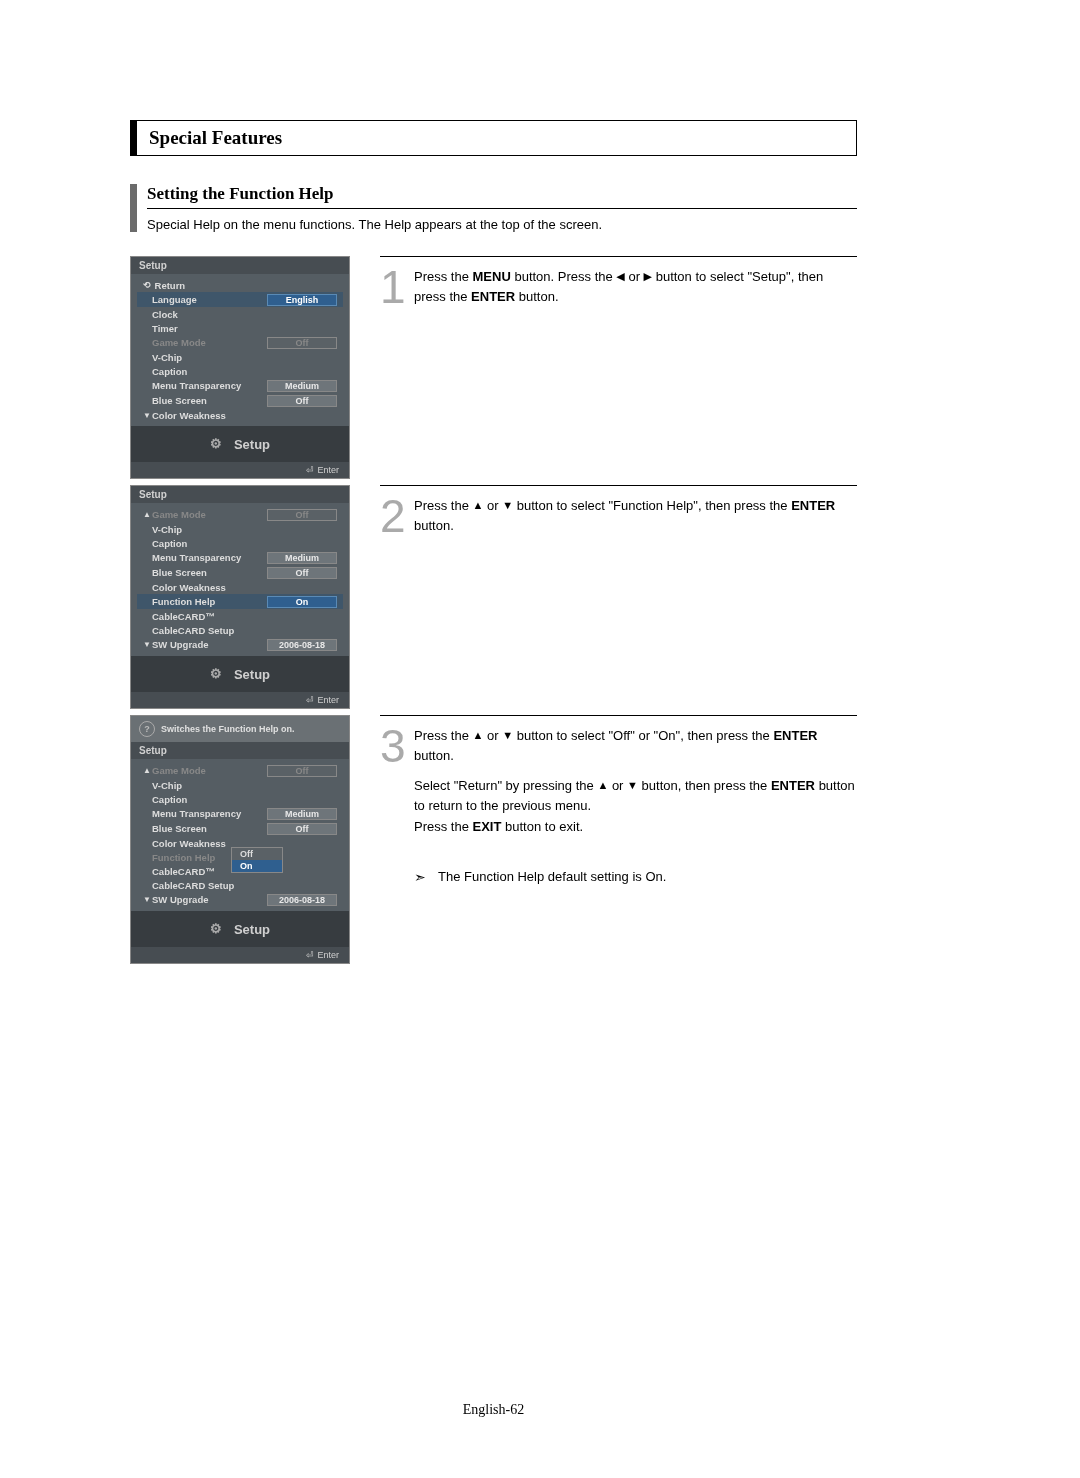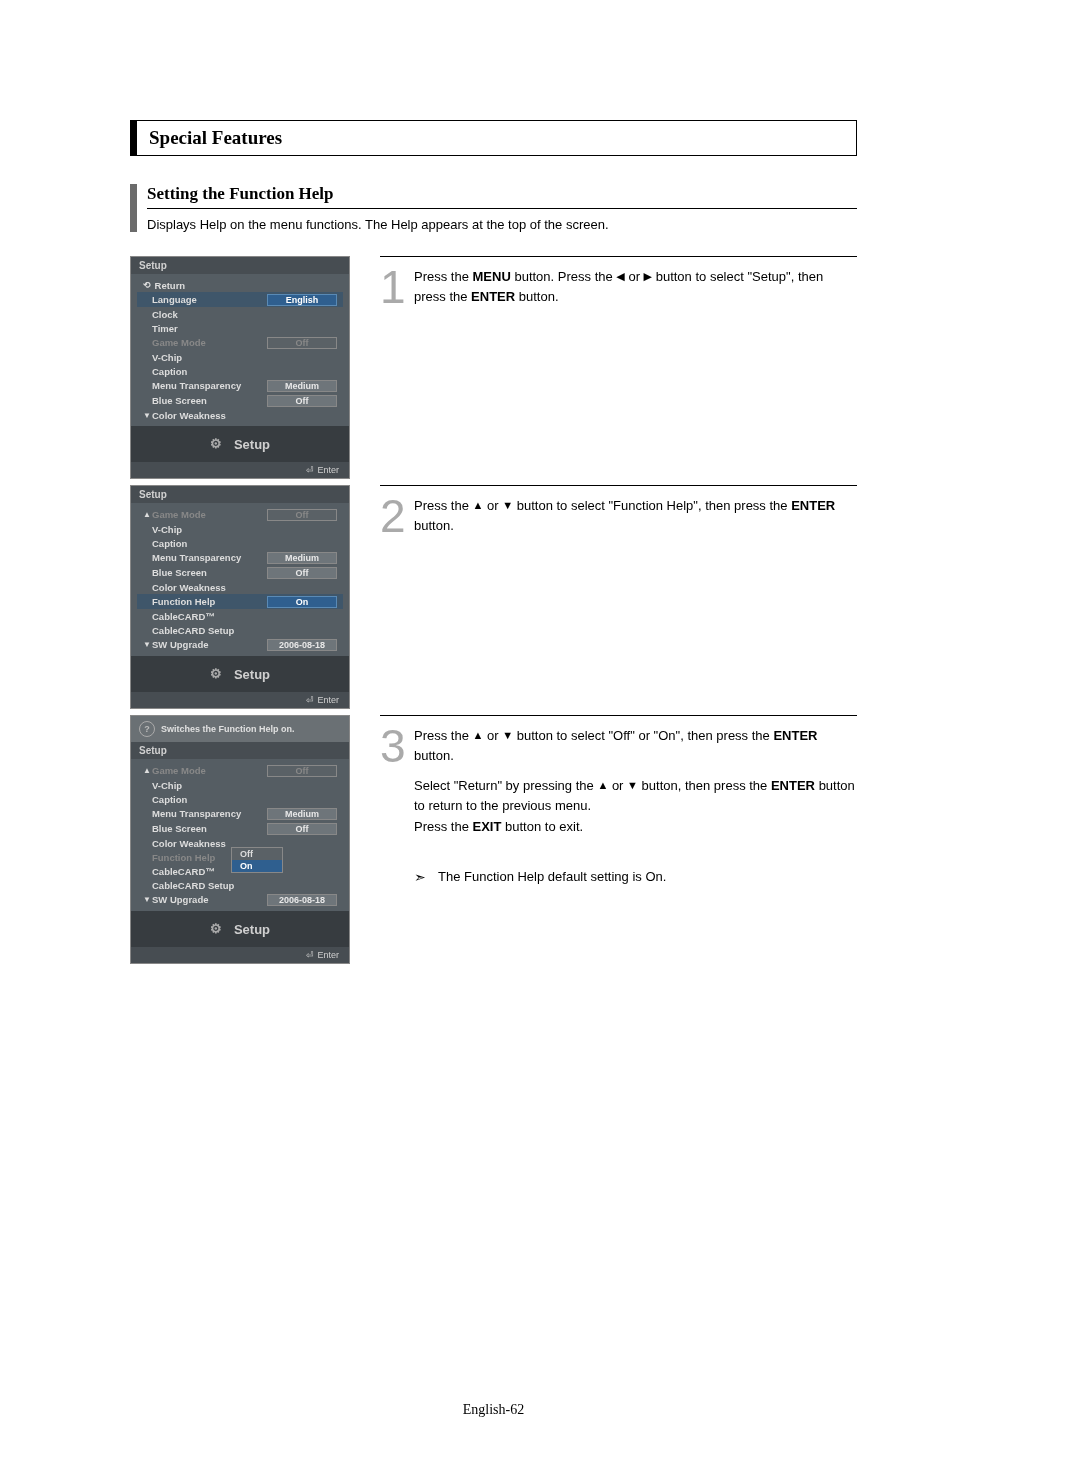--- a/index.html
+++ b/index.html
@@ -211,21 +211,21 @@
 <body>
 
 <div class="page">
 
   <div class="section-header">
     <span>Special Features</span>
   </div>
 
   <div class="subhead-wrap">
     <div class="subhead-title">Setting the Function Help</div>
-    <div class="subhead-desc">Displays Help on the menu functions. The Help appears at the top of the screen.</div>
+    <div class="subhead-desc">Special Help on the menu functions. The Help appears at the top of the screen.</div>
   </div>
 
   <div class="steps">
 
     <div class="step-row">
       <div class="shot-col">
         <div class="osd">
           <div class="osd-title">Setup</div>
           <div class="osd-list" id="osd1-list">
             <div class="osd-row return">

